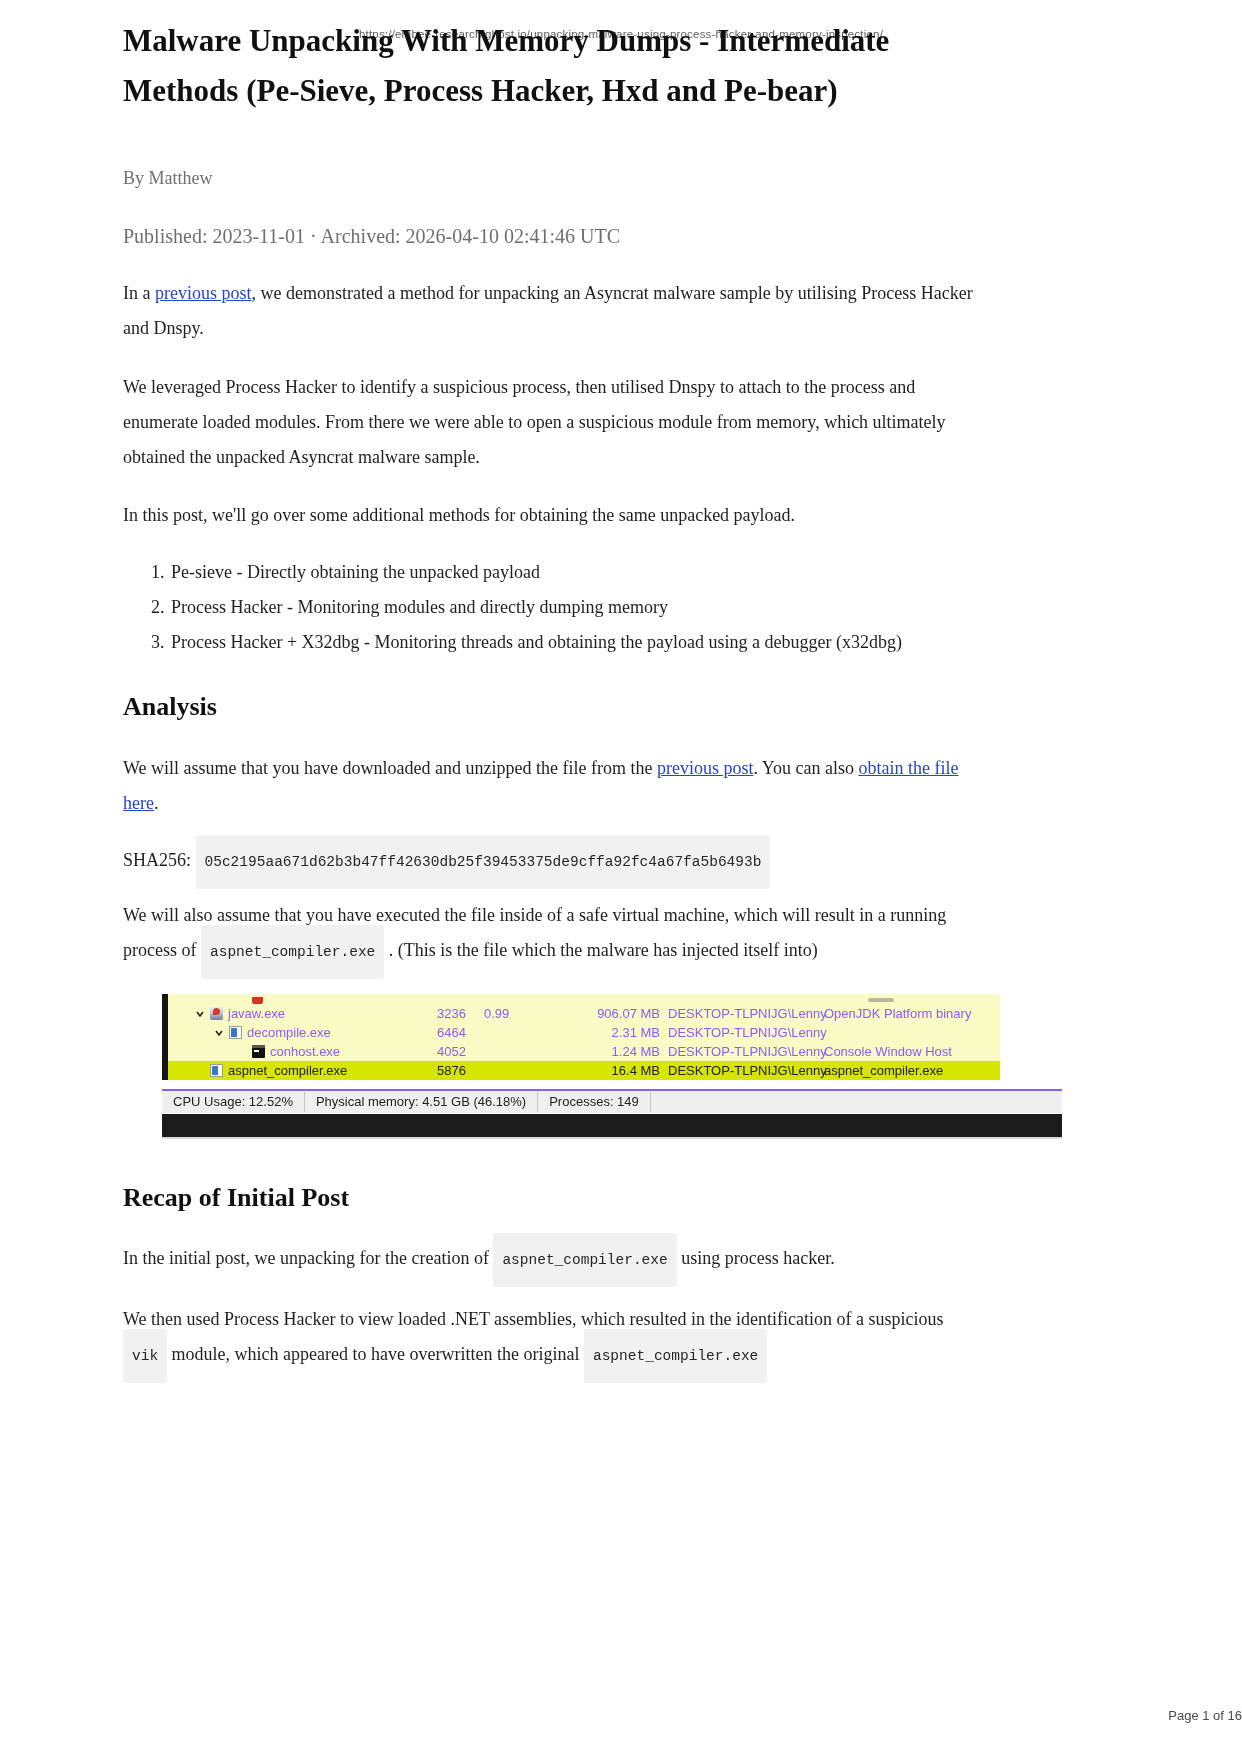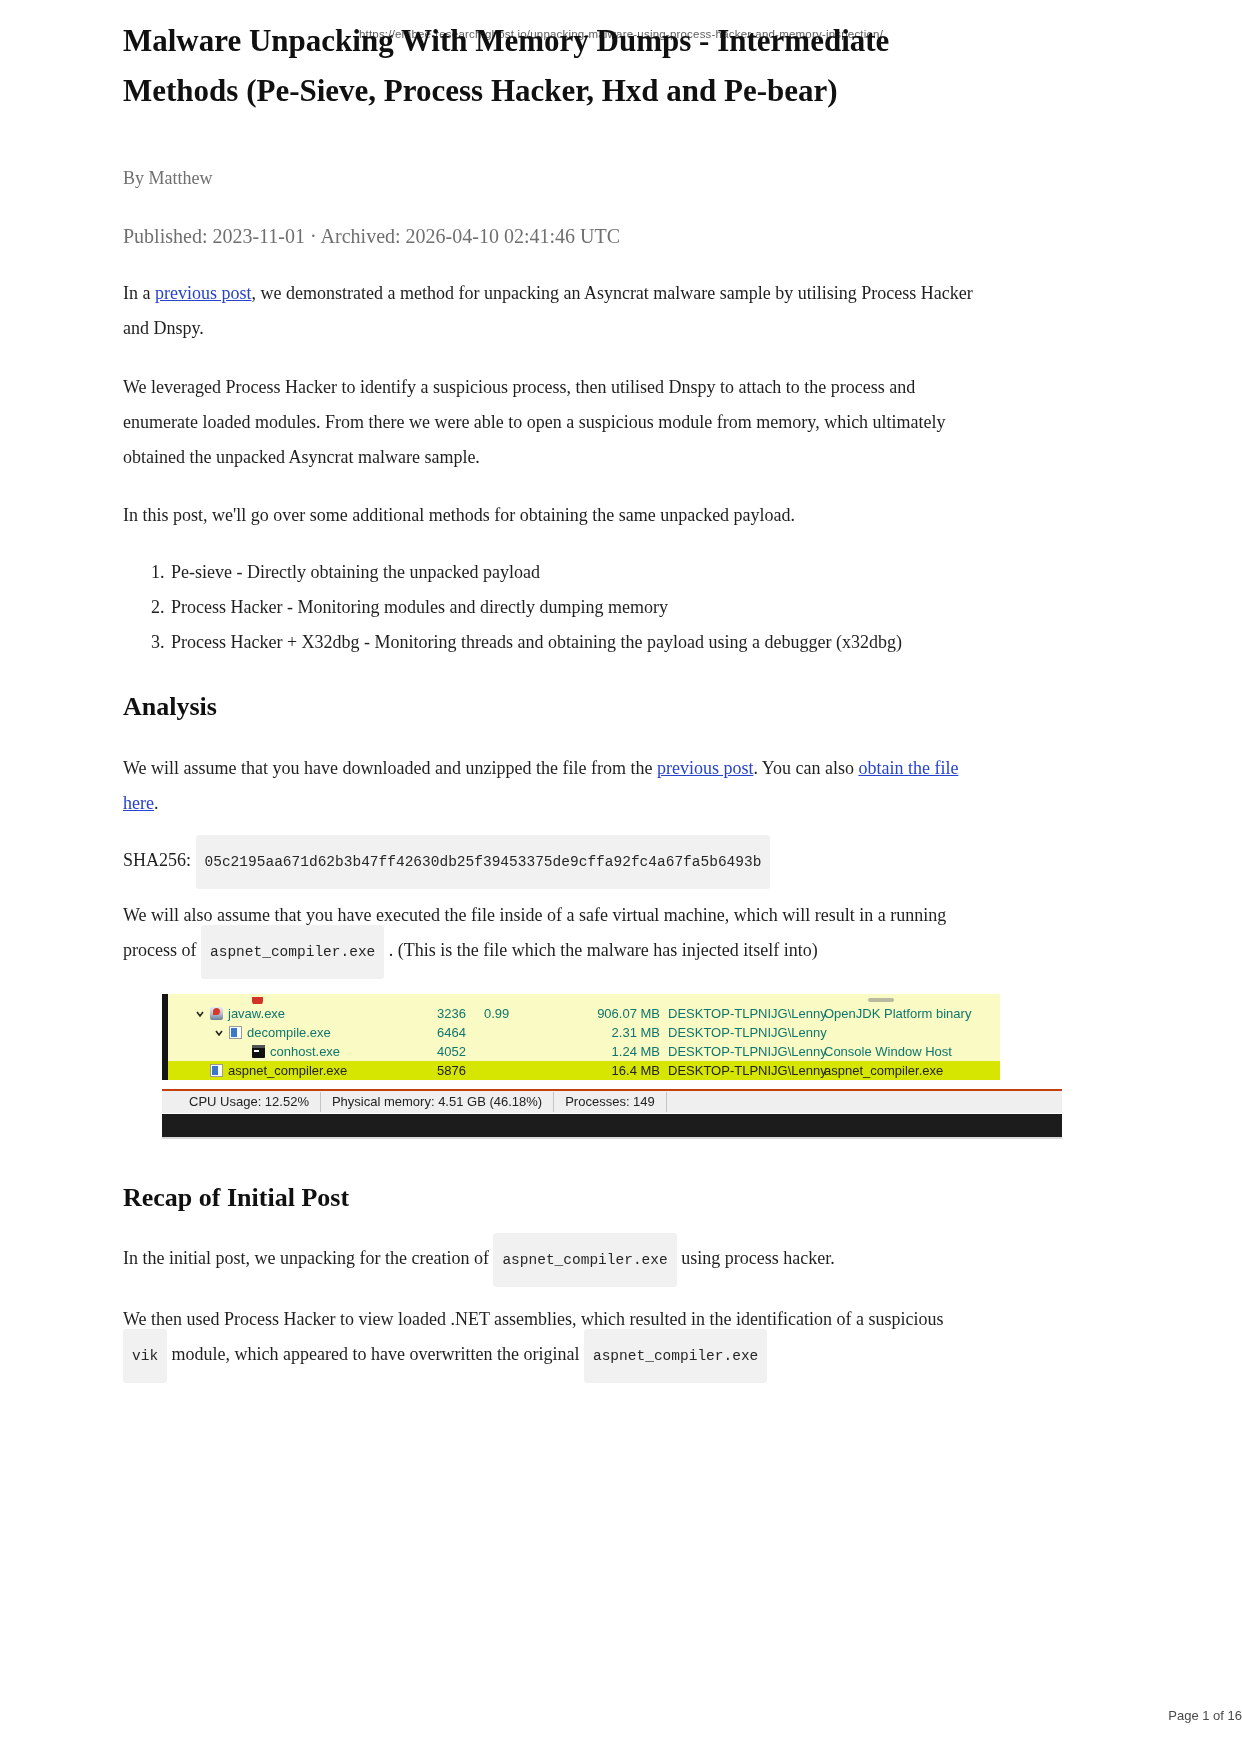--- a/index.html
+++ b/index.html
@@ -61,21 +61,21 @@
   }
   .ph-sliver { height:10px; position:relative; overflow:hidden; }
   .red-frag {
     position:absolute; left:84px; top:3px; width:11px; height:9px;
     background:#d23227; border-radius:0 0 5px 5px;
   }
   .gray-frag {
     position:absolute; left:700px; top:4px; width:26px; height:4px;
     background:#b9b9a0; border-radius:2px;
   }
-  .ph-row { position:relative; height:19px; font-size:13px; color:#0f766e; }
+  .ph-row { position:relative; height:19px; font-size:13px; color:#8b5cf6; }
   .ph-row.hl { background:#d7e600; color:#222; }
   .cell { position:absolute; top:0; line-height:19px; white-space:nowrap; }
   .cell.name { display:flex; align-items:center; gap:5px; height:19px; }
   .cell.pid { left:269px; }
   .cell.cpu { left:316px; }
   .cell.mem { left:392px; width:100px; text-align:right; }
   .cell.user { left:500px; }
   .cell.desc { left:656px; }
   .chev { display:inline-flex; width:10px; height:10px; }
   .icon-java {
@@ -100,24 +100,24 @@
     border-radius:1px; position:relative;
   }
   .icon-console::before {
     content:""; position:absolute; left:0; top:0; right:0; height:3px; background:#555;
   }
   .icon-console::after {
     content:""; position:absolute; left:2px; top:5px; width:5px; height:2px; background:#fff;
   }
   .ph-status {
     width:900px; height:24px; margin-top:9px;
-    background:#efefef; border-top:2px solid #c2410c;
+    background:#efefef; border-top:2px solid #8b5cf6;
     box-sizing:border-box;
     display:flex; align-items:center;
-    font-size:13px; color:#222;padding-left:16px;
+    font-size:13px; color:#222;
   }
   .ph-status .seg { padding:0 11px; border-right:1px solid #c4c4c4; white-space:nowrap; height:20px; line-height:20px; }
   .ph-black { width:900px; height:23px; background:#1c1c1c; margin-top:1px; box-shadow:0 2px 0 #d9d9d9; }
   .page-footer {
     position:absolute; bottom:33px; left:0; right:0;
     text-align:right;
     font-family:"Liberation Sans", sans-serif;
     font-size:13px; color:#4a4a4a;
   }
 </style>

